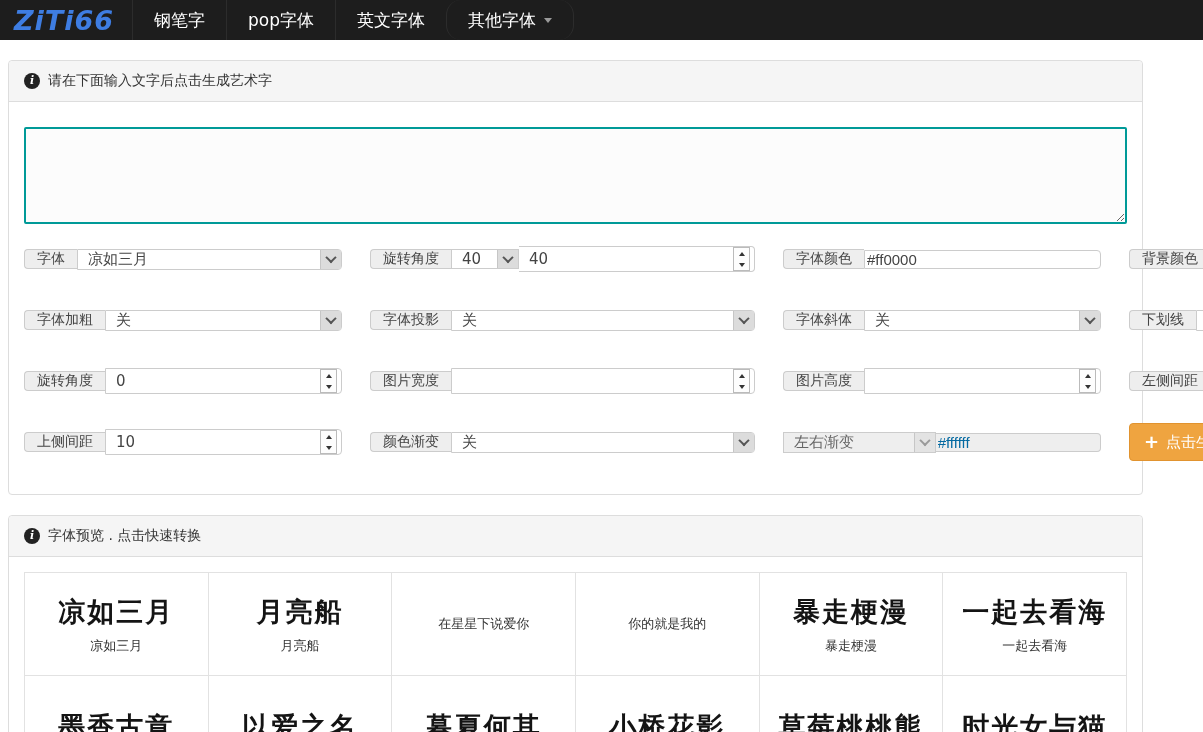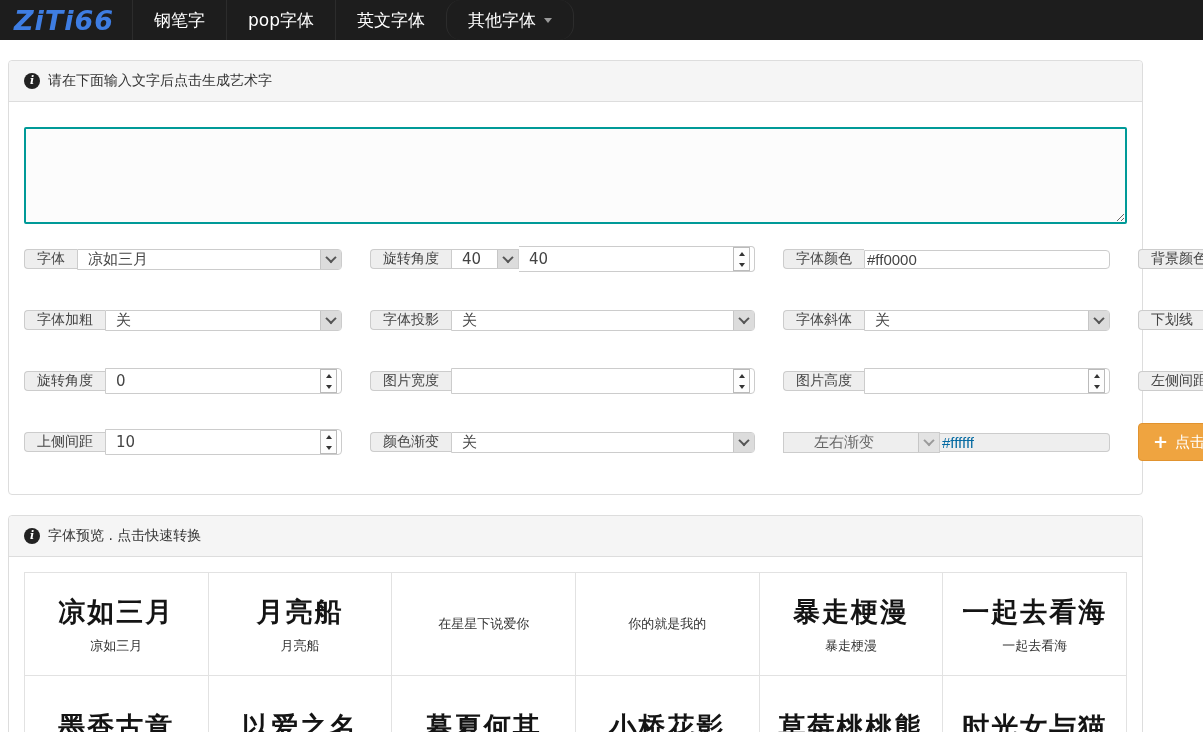--- a/index.html
+++ b/index.html
@@ -325,21 +325,21 @@
         <span class="addon">颜色渐变</span>
         <div class="sel round-r">
           <span class="val">关</span>
           <span class="btnstrip">
               <span class="chev"></span>
             </span>
         </div>
       </div>
 
       <div class="ig">
-        <div class="sel disabled" style="flex:0 0 48%;padding-left:20px;">
+        <div class="sel disabled" style="flex:0 0 48%;">
           <span class="val">左右渐变</span>
           <span class="btnstrip">
               <span class="chev"></span>
             </span>
         </div>
         <div class="txtwrap disabled round-r" style="border-left:0">
           <input type="text" value="#ffffff" style="">
         </div>
       </div>
 

